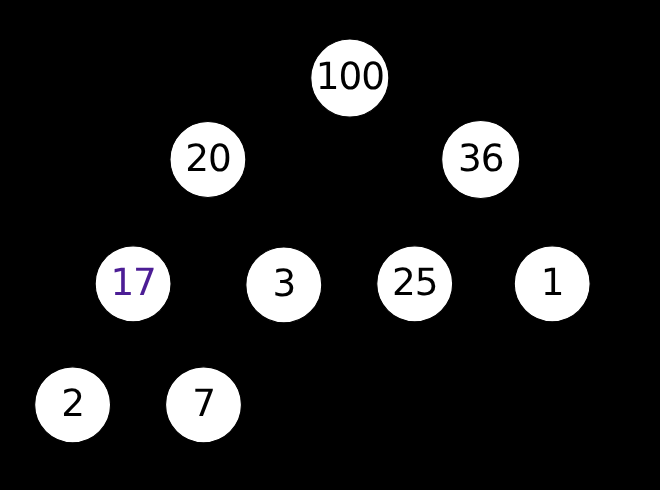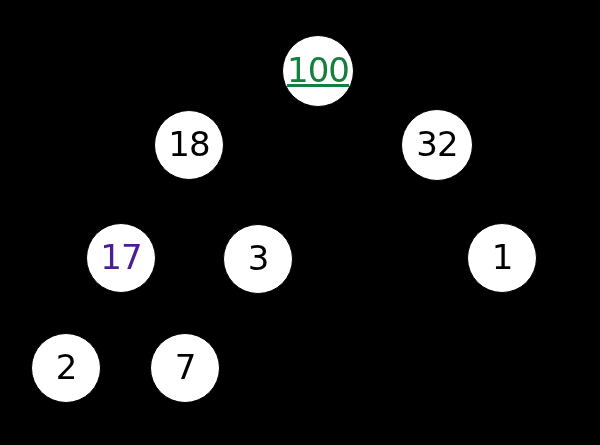--- a/index.html
+++ b/index.html
@@ -29,33 +29,36 @@
       letter-spacing: -1px;
       transform: translateY(-1px);
       user-select: none;
     }
   </style>
 </head>
 <body>
 
 <div class="canvas" id="tree-canvas" style="background: rgb(0, 0, 0);">
     <div class="tree-node" style="left: 282px; top: 35px; width: 72px; height: 72px; background: rgb(255, 255, 255); border-color: rgb(0, 0, 0);">
-      <span class="node-label" style="color: #15803d; text-decoration: underline;">100</span>
+      <span class="node-label" style="color: #000000;">100</span>
     </div>
     <div class="tree-node" style="left: 154px; top: 110px; width: 70px; height: 70px; background: rgb(255, 255, 255); border-color: rgb(0, 0, 0);">
-      <span class="node-label" style="color: rgb(0, 0, 0);">18</span>
+      <span class="node-label" style="color: rgb(0, 0, 0);">20</span>
     </div>
     <div class="tree-node" style="left: 401px; top: 109px; width: 72px; height: 72px; background: rgb(255, 255, 255); border-color: rgb(0, 0, 0);">
-      <span class="node-label" style="color: rgb(0, 0, 0);">32</span>
+      <span class="node-label" style="color: rgb(0, 0, 0);">36</span>
     </div>
     <div class="tree-node" style="left: 86px; top: 223px; width: 70px; height: 70px; background: rgb(255, 255, 255); border-color: rgb(0, 0, 0);">
       <span class="node-label" style="color: #4c1d95;">17</span>
     </div>
     <div class="tree-node" style="left: 223px; top: 224px; width: 70px; height: 70px; background: rgb(255, 255, 255); border-color: rgb(0, 0, 0);">
       <span class="node-label" style="color: rgb(0, 0, 0);">3</span>
+    </div>
+    <div class="tree-node" style="left: 342px; top: 223px; width: 70px; height: 70px; background: rgb(255, 255, 255); border-color: rgb(0, 0, 0);">
+      <span class="node-label" style="color: rgb(0, 0, 0);">25</span>
     </div>
     <div class="tree-node" style="left: 467px; top: 223px; width: 70px; height: 70px; background: rgb(255, 255, 255); border-color: rgb(0, 0, 0);">
       <span class="node-label" style="color: rgb(0, 0, 0);">1</span>
     </div>
     <div class="tree-node" style="left: 31px; top: 333px; width: 70px; height: 70px; background: rgb(255, 255, 255); border-color: rgb(0, 0, 0);">
       <span class="node-label" style="color: rgb(0, 0, 0);">2</span>
     </div>
     <div class="tree-node" style="left: 150px; top: 333px; width: 70px; height: 70px; background: rgb(255, 255, 255); border-color: rgb(0, 0, 0);">
       <span class="node-label" style="color: rgb(0, 0, 0);">7</span>
     </div>

